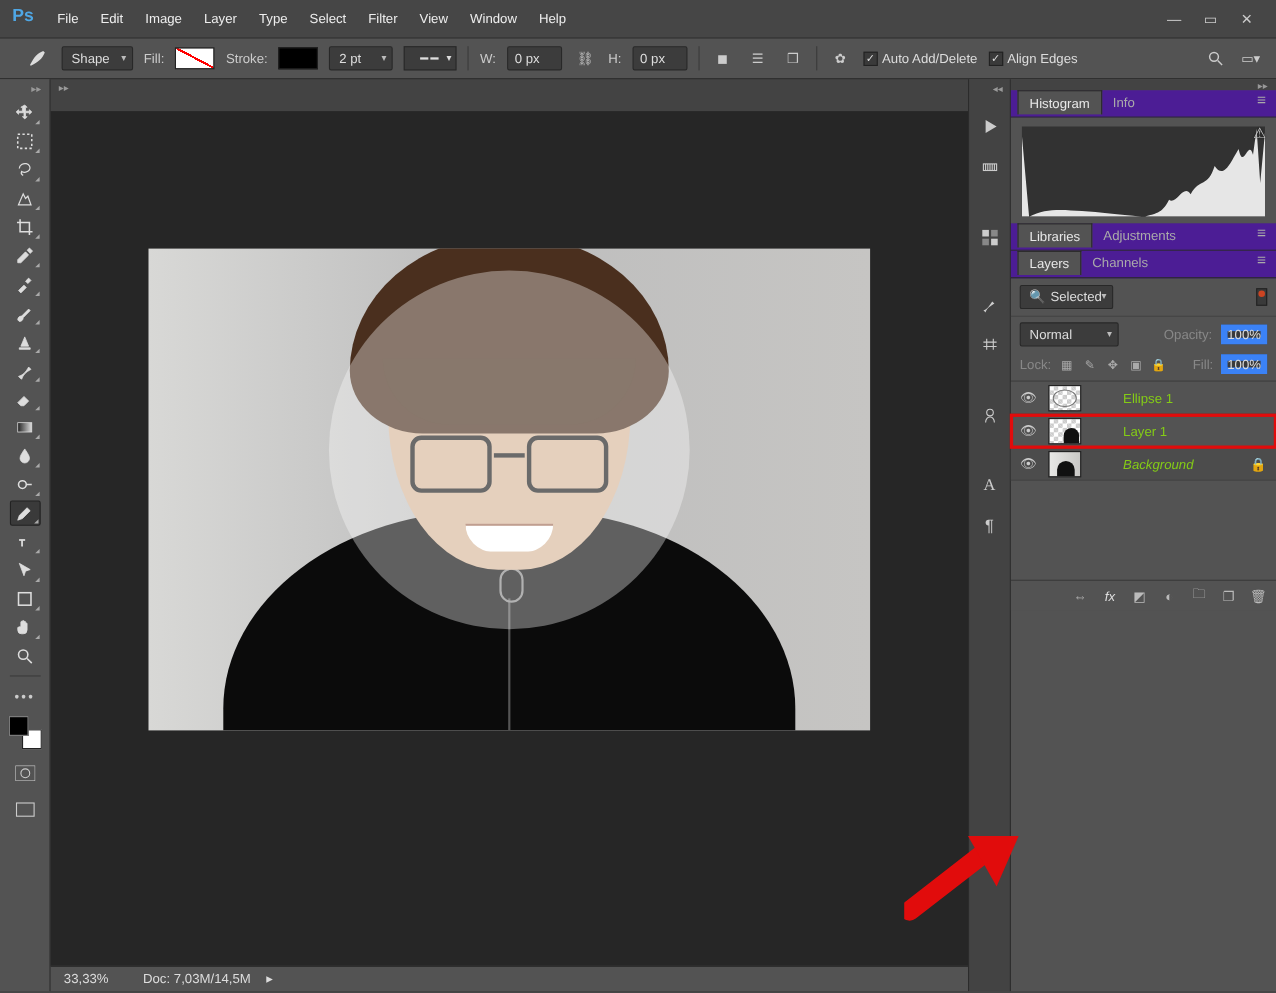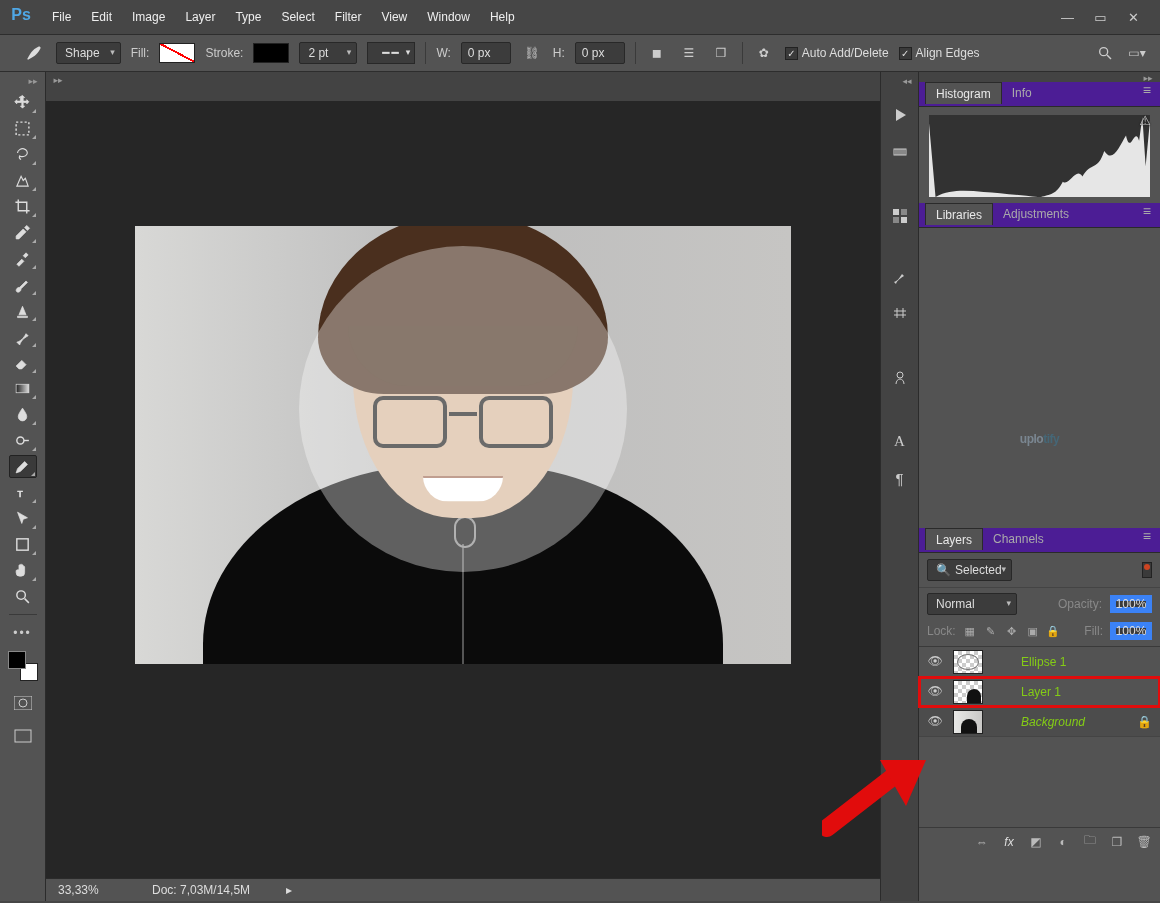--- a/index.html
+++ b/index.html
@@ -81,21 +81,21 @@
     .ellipse-overlay {
       position:absolute; top:20px; left:50%; transform:translateX(-50%);
       width:328px; height:326px; border-radius:50%;
       background:rgba(255,255,255,0.35);
     }
     .annotation {
       position:absolute; bottom:58px; left:48%; transform:translateX(-50%);
       font-size:22px; font-weight:700; color:#e10c0c; letter-spacing:.3px;
     }
     .arrow-svg { position:absolute; bottom:40px; right:-52px; }
-    .statusbar { height:23px; background:#535353; border-top:1px solid #2b2b2b; display:flex; align-items:center; padding:0 12px; gap:36px; color:#ccc; }
+    .statusbar { height:23px; background:#535353; border-top:1px solid #2b2b2b; display:flex; align-items:center; padding:0 12px; gap:14px; color:#ccc; }
     .statusbar .zoom { width:58px; }
 
     
     .dock-strip { width:38px; background:#434343; border-left:1px solid #2b2b2b; display:flex; flex-direction:column; align-items:center; padding-top:4px; gap:15px; }
     .dock-strip .expand { align-self:flex-end; margin:0 5px 3px 0; }
     .dock-icon { width:22px; height:22px; display:flex; align-items:center; justify-content:center; }
 
     
     .panels { width:242px; background:#535353; display:flex; flex-direction:column; border-left:1px solid #2b2b2b; }
     .panel-tabs { height:25px; background:#4c1d95; display:flex; align-items:flex-start; padding:0 6px; border-bottom:1px solid #2a2a2a; position:relative; }
@@ -487,25 +487,20 @@
             </svg>
           </div>
       </div>
       <div class="histo-warn">⚠</div>
     </div>
 
     <div class="panel-tabs">
       <div class="ptab active">Libraries</div>
       <div class="ptab">Adjustments</div>
       <div class="panel-menu">≡</div>
-    </div>
-    <div class="panel-body libraries-body">
-      <div class="watermark">
-        <span class="uplo">uplo</span><span class="tify">tify</span>
-      </div>
     </div>
 
     <div class="panel-tabs">
       <div class="ptab active">Layers</div>
       <div class="ptab">Channels</div>
       <div class="panel-menu">≡</div>
     </div>
     <div class="panel-body">
       <div class="layers-filter-row">
         <div class="opt-drop filter-select">

